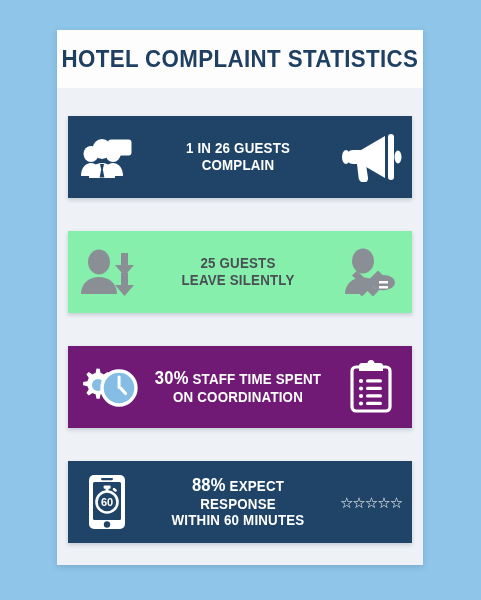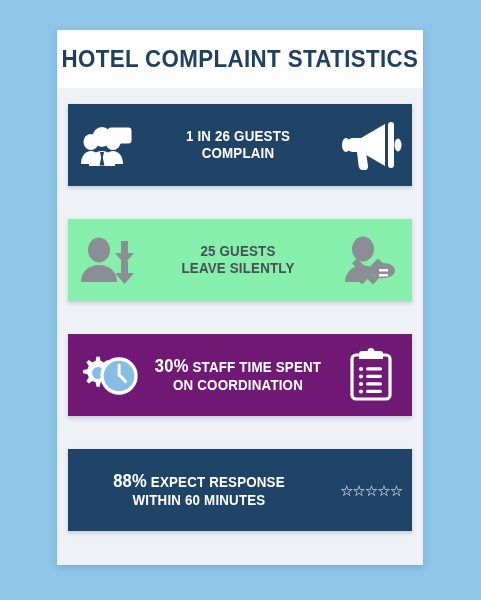--- a/index.html
+++ b/index.html
@@ -21,21 +21,21 @@
     display:flex;align-items:center;justify-content:center;
   }
   .title{
     font-size:24px;font-weight:bold;color:#1f3f63;
     letter-spacing:.4px;text-transform:uppercase;
     font-stretch:condensed;
     transform:scaleX(.93);transform-origin:center;
     white-space:nowrap;
   }
 
-  .rows{padding:16px 11px 0 11px;}
+  .rows{padding:28px 11px 0 11px;}
 
   .row{
     position:relative;height:82px;margin-bottom:33px;
     display:flex;align-items:center;
     box-shadow:0 2px 4px rgba(40,70,100,.22);
   }
   .row.dark{background:#1f4468;}
   .row.light{background:#86efac;}
   .row.blue{background:#701a75;}
 
@@ -166,20 +166,41 @@
               <circle cx="13" cy="36" r="2.1"></circle>
               <rect x="18" y="34.3" width="16" height="3.2" rx="1.6"></rect>
               <circle cx="13" cy="43.5" r="2.1"></circle>
               <rect x="18" y="41.8" width="16" height="3.2" rx="1.6"></rect>
             </g>
           </svg>
         </div>
       </div>
 
       <div class="row dark">
+        <div class="icon-left">
+          <svg width="42" height="58" viewBox="0 0 42 58">
+            <g fill="#ffffff">
+              <rect x="3" y="2" width="36" height="54" rx="5"></rect>
+            </g>
+            <g fill="#1f4468">
+              <rect x="7" y="9" width="28" height="38" rx="1.5"></rect>
+              <rect x="15" y="5" width="12" height="2.2" rx="1.1"></rect>
+              <circle cx="21" cy="51.5" r="3.2"></circle>
+            </g>
+            <g fill="none" stroke="#ffffff" stroke-width="2.6">
+              <circle cx="21" cy="29" r="10.5"></circle>
+            </g>
+            <g fill="#ffffff">
+              <rect x="17.6" y="12.6" width="7" height="3.2" rx="1"></rect>
+              <rect x="19.6" y="15" width="3" height="4"></rect>
+              <rect x="26.5" y="15.5" width="4.6" height="2.6" rx="1.3" transform="rotate(40 28.8 16.8)"></rect>
+            </g>
+            <text x="21" y="33" text-anchor="middle" font-family="Liberation Sans, sans-serif" font-size="11" font-weight="bold" fill="#ffffff">60</text>
+          </svg>
+        </div>
         <div class="row-text">
           <div class="txt-main"><span class="pct">88%</span><span> EXPECT RESPONSE</span></div>
           <div class="txt-main">WITHIN 60 MINUTES</div>
         </div>
         <div class="icon-right">
           <div class="stars">☆☆☆☆☆</div>
         </div>
       </div>
 
     </div>

